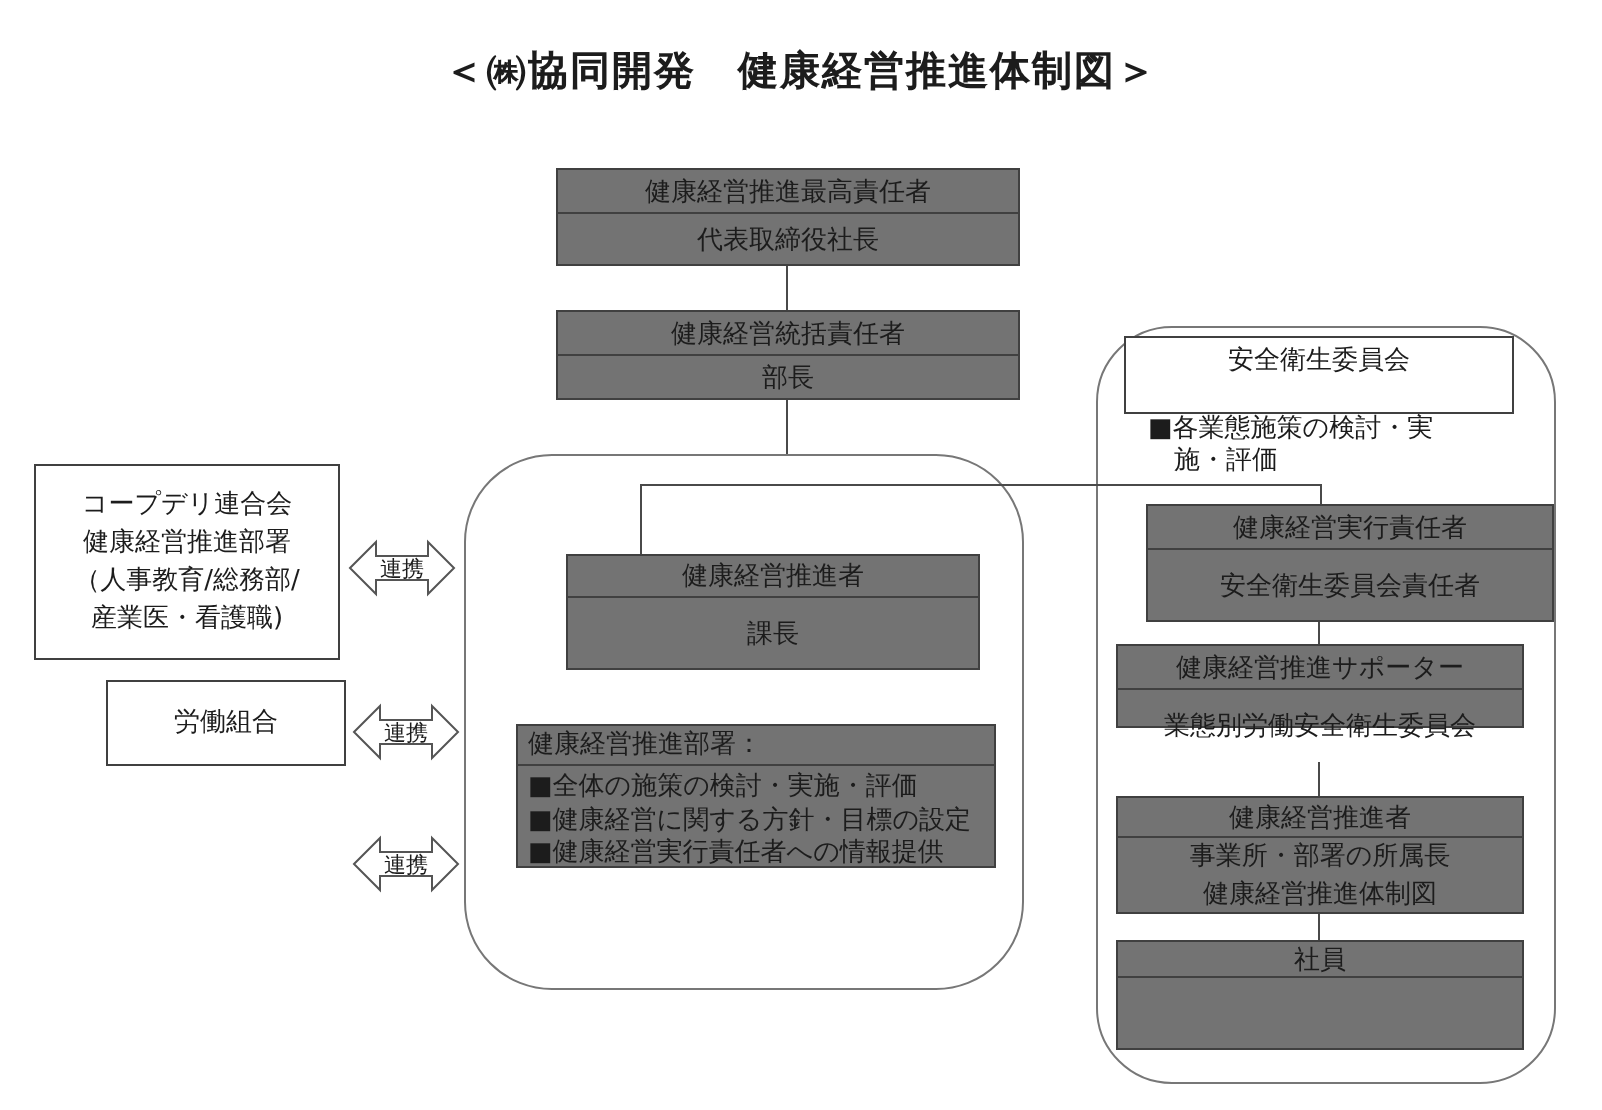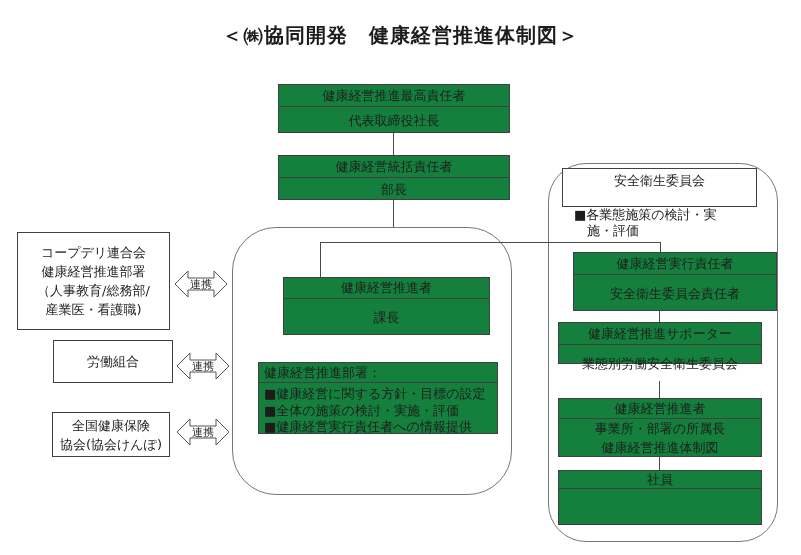--- a/index.html
+++ b/index.html
@@ -7,21 +7,21 @@
     position:relative;width:801px;height:555px;background:#fff;
     font-family:"DejaVu Sans","Liberation Sans",sans-serif;
     color:#1c1c1c;overflow:hidden;
   }
   .abs{position:absolute;}
   .title{
     left:0;right:0;top:22px;text-align:center;
     font-size:20px;font-weight:bold;letter-spacing:1px;
   }
   .box{
-    position:absolute;border:1px solid #404040;background:#15803d;
+    position:absolute;border:1px solid #404040;background:#737373;
     box-sizing:border-box;font-size:13px;
   }
   .box .hdr{
     border-bottom:1px solid #404040;text-align:center;
     display:flex;align-items:center;justify-content:center;
   }
   .box .bdy{
     text-align:center;display:flex;flex-direction:column;
     align-items:center;justify-content:center;line-height:19px;
   }
@@ -78,24 +78,20 @@
 
   <div class="plain" style="left:17px;top:232px;width:153px;height:98px;">
     <div>コープデリ連合会</div>
     <div>健康経営推進部署</div>
     <div>（人事教育/総務部/</div>
     <div>産業医・看護職)</div>
   </div>
   <div class="plain" style="left:53px;top:340px;width:120px;height:43px;">
     <div>労働組合</div>
   </div>
-  <div class="plain" style="left:52px;top:412px;width:118px;height:45px;">
-    <div>全国健康保険</div>
-    <div>協会(協会けんぽ)</div>
-  </div>
 
   <svg class="abs" style="left:174px;top:266px;" width="54" height="36" viewBox="0 0 54 36">
     <polygon points="1,18 14,5 14,12 40,12 40,5 53,18 40,31 40,24 14,24 14,31" fill="#fff" stroke="#555" stroke-width="1"></polygon>
     <text x="27" y="22" text-anchor="middle" font-size="11" fill="#1c1c1c">連携</text>
   </svg>
   <svg class="abs" style="left:176px;top:348px;" width="54" height="36" viewBox="0 0 54 36">
     <polygon points="1,18 14,5 14,12 40,12 40,5 53,18 40,31 40,24 14,24 14,31" fill="#fff" stroke="#555" stroke-width="1"></polygon>
     <text x="27" y="22" text-anchor="middle" font-size="11" fill="#1c1c1c">連携</text>
   </svg>
   <svg class="abs" style="left:176px;top:414px;" width="54" height="36" viewBox="0 0 54 36">
@@ -103,22 +99,22 @@
     <text x="27" y="22" text-anchor="middle" font-size="11" fill="#1c1c1c">連携</text>
   </svg>
 
   <div class="box" style="left:283px;top:277px;width:207px;height:58px;">
     <div class="hdr" style="height:20px;">健康経営推進者</div>
     <div class="bdy" style="height:36px;">課長</div>
   </div>
   <div class="box" style="left:258px;top:362px;width:240px;height:72px;">
     <div class="dept-hdr">健康経営推進部署：</div>
     <div class="bullets">
+      <div>■全体の施策の検討・実施・評価</div>
       <div>■健康経営に関する方針・目標の設定</div>
-      <div>■全体の施策の検討・実施・評価</div>
       <div>■健康経営実行責任者への情報提供</div>
     </div>
   </div>
 
   <div class="plain" style="left:562px;top:168px;width:195px;height:39px;justify-content:flex-start;padding-top:2px;">
     <div>安全衛生委員会</div>
   </div>
   <div class="note" style="left:574px;top:207px;width:180px;">
     <div>■各業態施策の検討・実</div>
     <div class="wrap2">施・評価</div>

